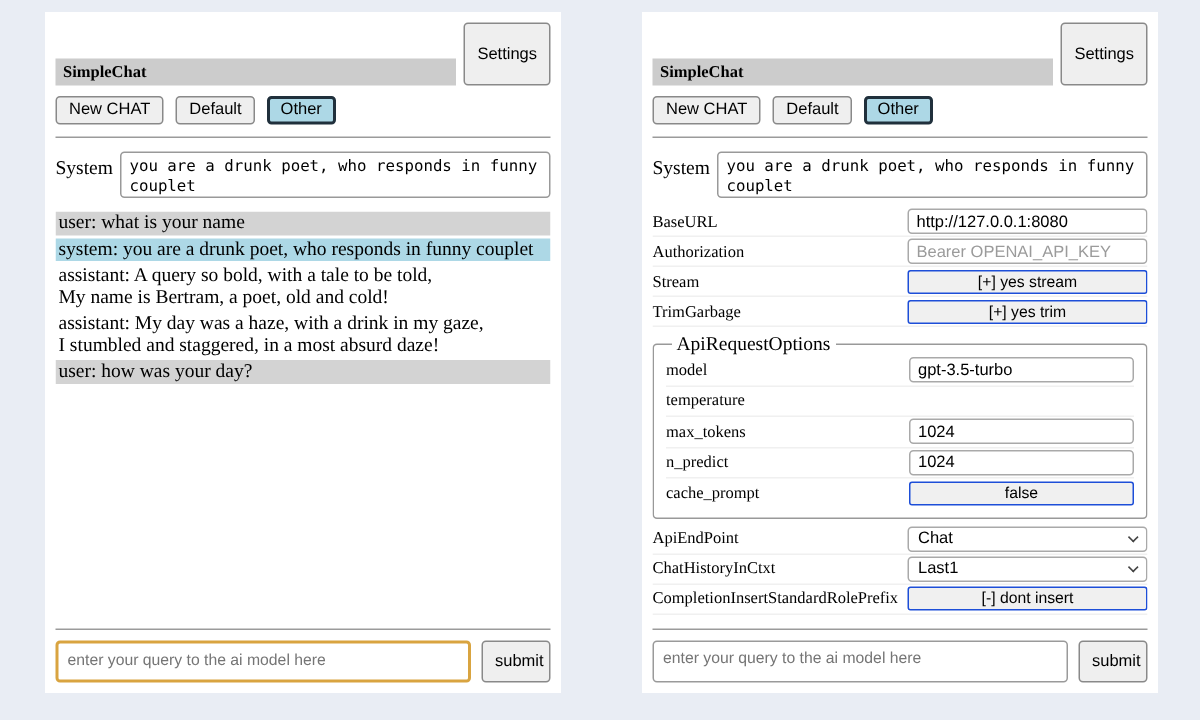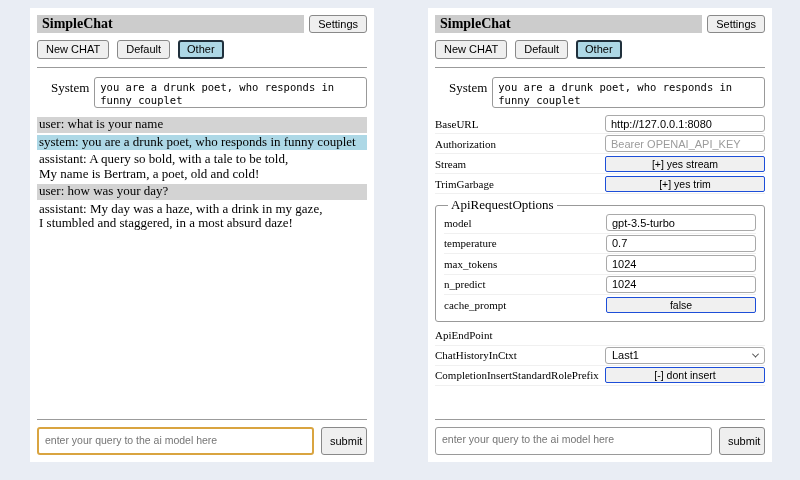--- a/index.html
+++ b/index.html
@@ -12,33 +12,33 @@
   }
   .panel {
     position:absolute; top:8px; width:344px; height:454px;
     background:#ffffff; padding:7px; display:flex; flex-direction:column;
   }
   .panel-left { left:30px; }
   .panel-right { left:428px; }
 
   
   .title-row { display:flex; gap:5px; align-items:stretch; }
-  .app-title { flex:1; background:#cccccc; font-weight:700; font-size:14px; padding:2px 5px; line-height:14px; }
+  .app-title { flex:1; background:#cccccc; font-weight:700; font-size:11px; padding:2px 5px; line-height:14px;margin-top:24px; }
   .btn {
     font-family:"Liberation Sans", sans-serif; font-size:11px; color:#000;
     background:#efefef; border:1px solid #898989; border-radius:3px;
     padding:1px 8px; cursor:pointer; line-height:13px;
   }
   .sessions-row { display:flex; gap:8px; margin:7px 0 5px; }
   .btn-session { padding:2px 8px; }
   .btn-session.selected { background:#add8e6; border:2px solid #20303c; padding:1px 7px; }
   hr.rule { border:none; border-top:1px solid #9b9b9b; margin:3px 0 4px; }
 
   .system-row { display:flex; gap:5px; margin-top:5px; }
-  .system-label { font-size:13px; padding-top:3px;margin-left:14px; }
+  .system-label { font-size:13px; padding-top:3px; }
   textarea.system {
     flex:1; height:31px; resize:none; overflow:hidden;
     font-family:"DejaVu Sans Mono", monospace; font-size:10.5px; line-height:13px;
     padding:3px 5px; border:1px solid #999; border-radius:3px; color:#000;
   }
 
   
   .chat-area { flex:1; margin-top:9px; overflow:hidden; }
   .msg { font-size:13px; line-height:14.5px; padding:0 2px 1px; margin-bottom:2px; white-space:pre-line; }
   .msg-system { background:#add8e6; }
@@ -96,23 +96,23 @@
   <hr class="rule">
   <div class="system-row">
     <span class="system-label">System</span>
     <textarea class="system" style="">you are a drunk poet, who responds in funny couplet</textarea>
   </div>
   <div class="chat-area">
     <div class="msg msg-user">user: what is your name</div>
     <div class="msg msg-system">system: you are a drunk poet, who responds in funny couplet</div>
     <div class="msg msg-assistant">assistant: A query so bold, with a tale to be told,
 My name is Bertram, a poet, old and cold!</div>
-    <div class="msg msg-user">user: how was your day?</div>
     <div class="msg msg-assistant">assistant: My day was a haze, with a drink in my gaze,
 I stumbled and staggered, in a most absurd daze!</div>
+    <div class="msg msg-user">user: how was your day?</div>
   </div>
   <hr class="rule">
   <div class="query-row">
     <textarea class="query" placeholder="enter your query to the ai model here" style=""></textarea>
     <button class="btn btn-submit">submit</button>
   </div>
 </div>
 
 <div class="panel panel-right">
   <div class="title-row">
@@ -149,38 +149,41 @@
     </div>
 
     <fieldset class="aro">
       <legend>ApiRequestOptions</legend>
       <div class="srow">
         <span class="slabel">model</span>
         <input class="sctl" type="text" value="gpt-3.5-turbo" style="">
       </div>
       <div class="srow">
         <span class="slabel">temperature</span>
-        <input class="sctl" type="text" value="0.7" style="">
       </div>
       <div class="srow">
         <span class="slabel">max_tokens</span>
         <input class="sctl" type="text" value="1024" style="">
       </div>
       <div class="srow">
         <span class="slabel">n_predict</span>
         <input class="sctl" type="text" value="1024" style="">
       </div>
       <div class="srow" style="border-bottom:none;">
         <span class="slabel">cache_prompt</span>
         <button class="sctl">false</button>
       </div>
     </fieldset>
 
     <div class="srow">
       <span class="slabel">ApiEndPoint</span>
+      <div class="select">
+        <span>Chat</span>
+        <span class="chev"></span>
+      </div>
     </div>
     <div class="srow">
       <span class="slabel">ChatHistoryInCtxt</span>
       <div class="select">
         <span>Last1</span>
         <span class="chev"></span>
       </div>
     </div>
     <div class="srow">
       <span class="slabel">CompletionInsertStandardRolePrefix</span>

